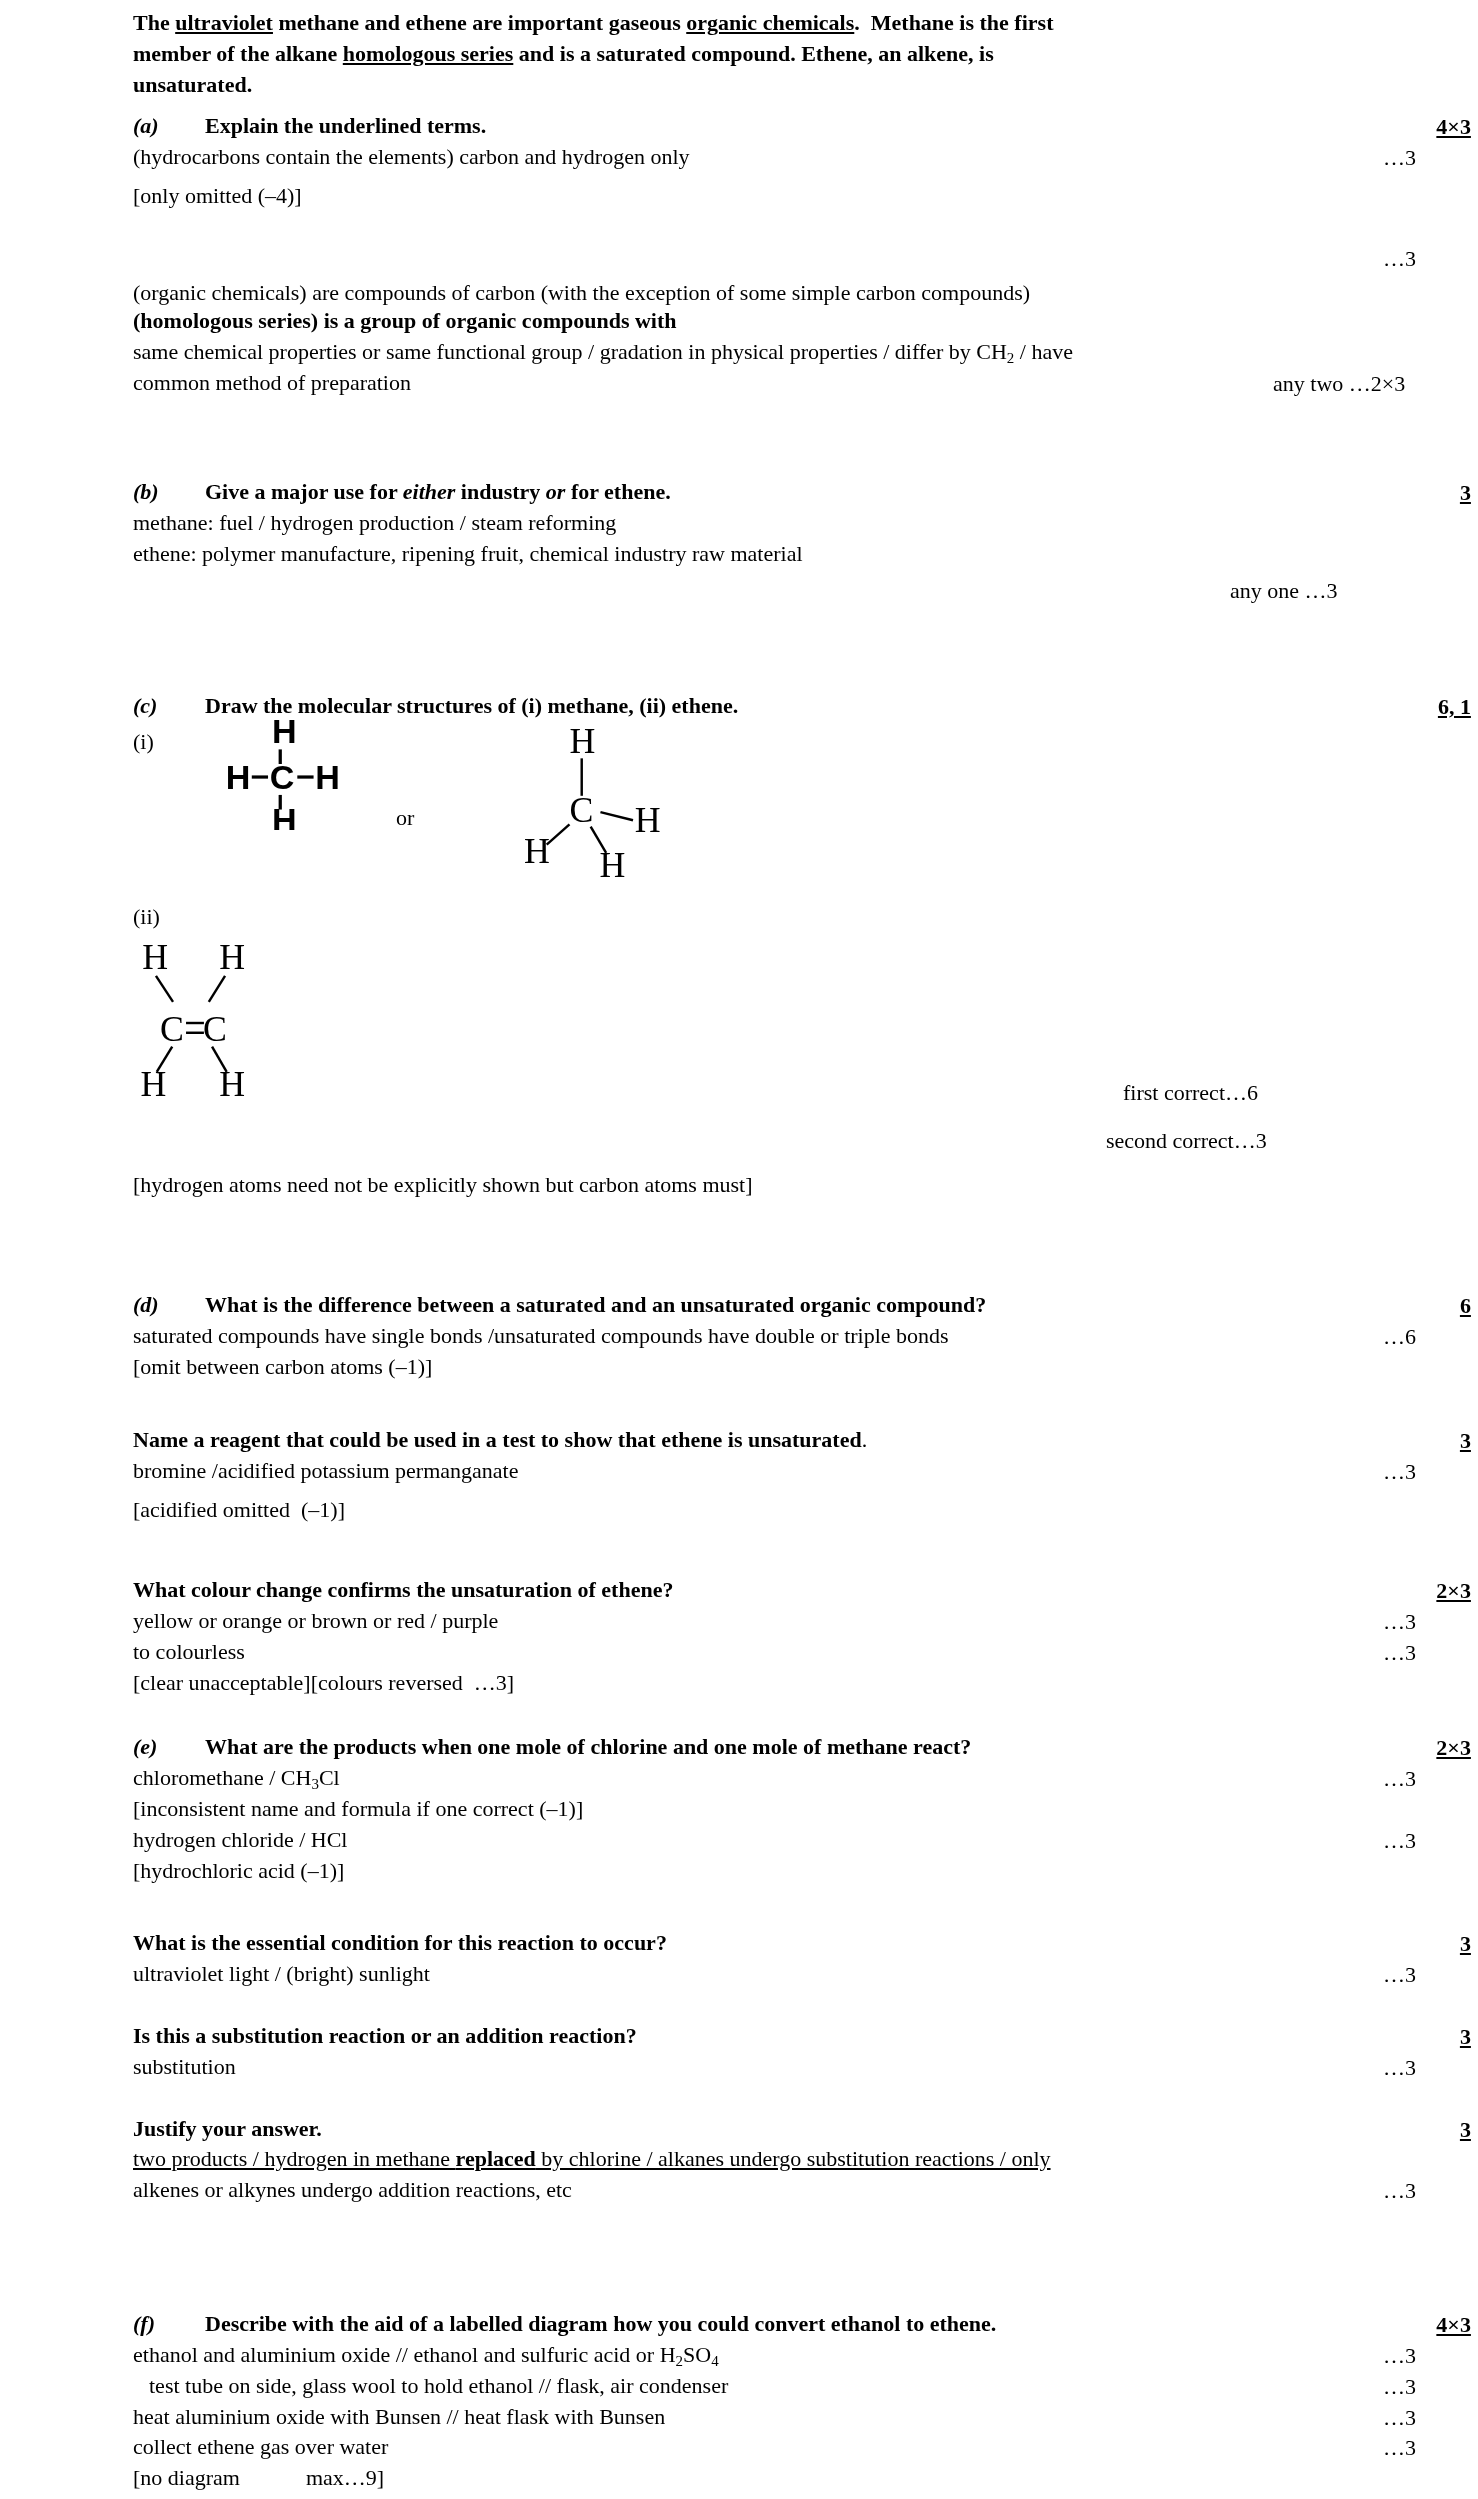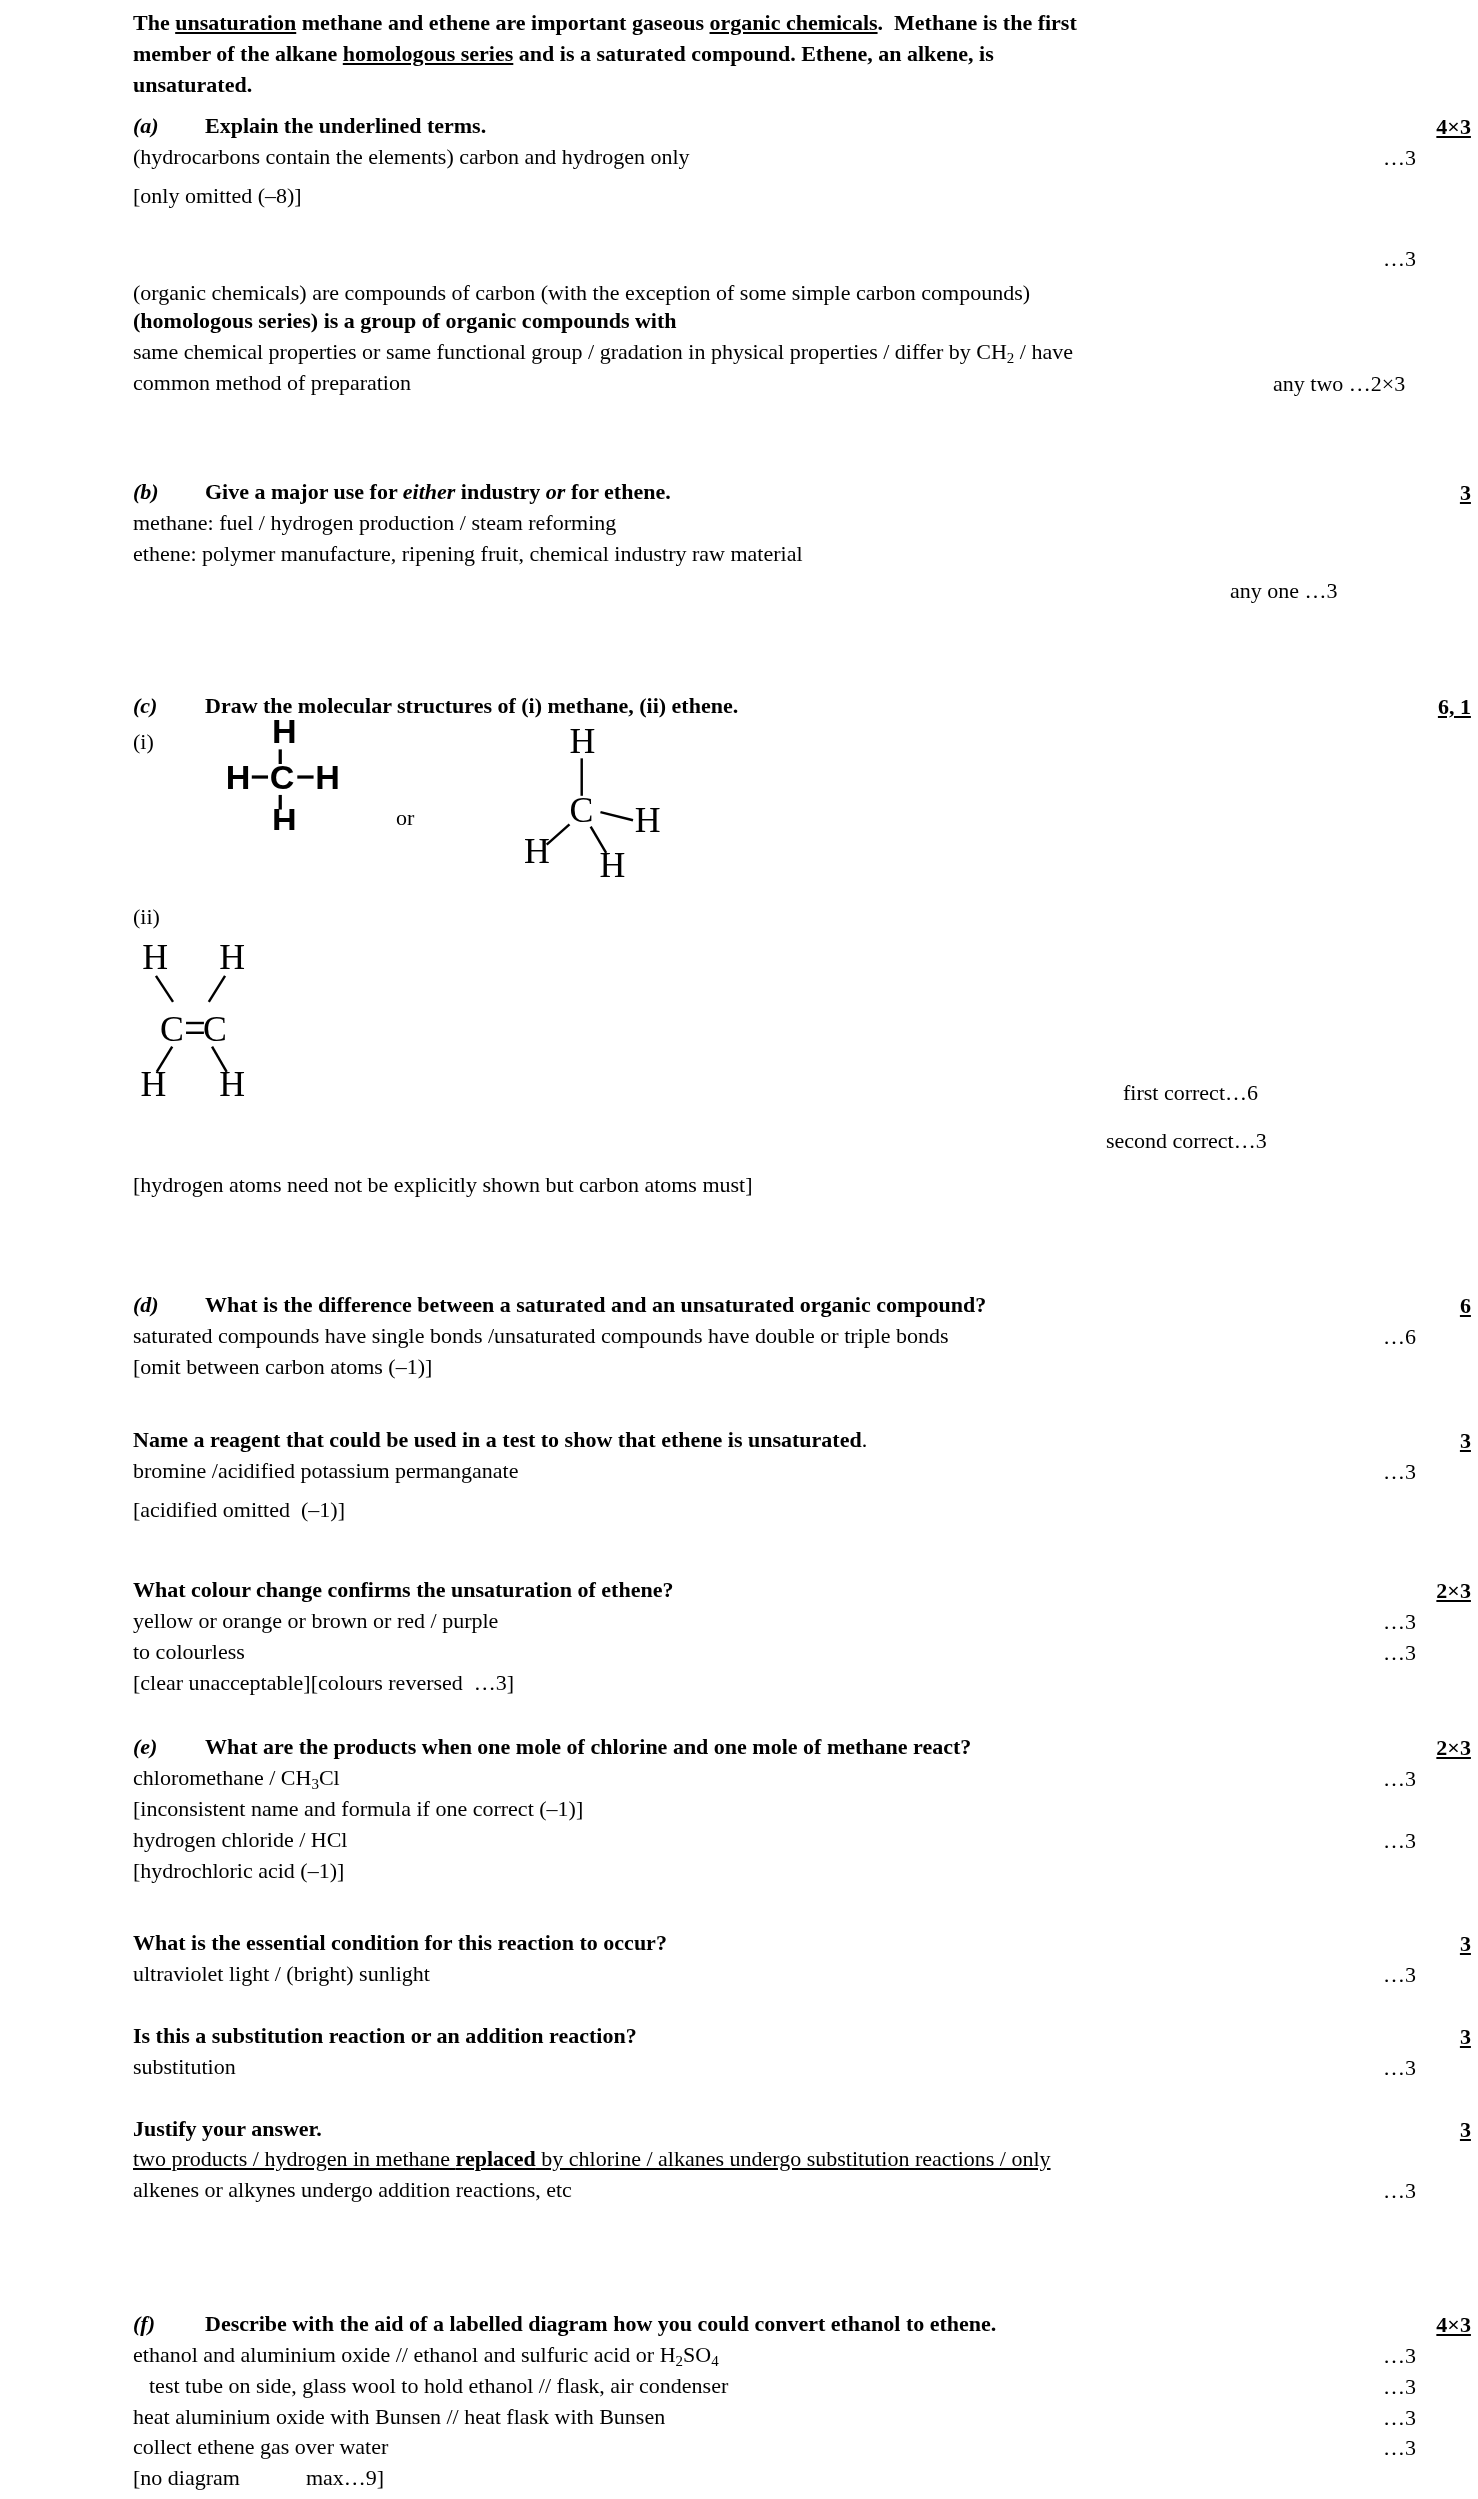--- a/index.html
+++ b/index.html
@@ -56,34 +56,34 @@
     font-size: 22px;
   }
   svg { display: block; }
 </style>
 </head>
 <body>
 
 <div class="page">
   <div class="page-inner">
 
-    <div class="txt bold" style="left:133px; top:11.4px;"><span>The </span><span class="ul">unsaturation</span><span> methane and ethene are important gaseous </span><span class="ul">organic chemicals</span><span>.  Methane is the first</span></div>
+    <div class="txt bold" style="left:133px; top:11.4px;"><span>The </span><span class="ul">ultraviolet</span><span> methane and ethene are important gaseous </span><span class="ul">organic chemicals</span><span>.  Methane is the first</span></div>
 
     <div class="txt bold" style="left:133px; top:42px;"><span>member of the alkane </span><span class="ul">homologous series</span><span> and is a saturated compound. Ethene, an alkene, is</span></div>
 
     <div class="txt bold" style="left:133px; top:73px;">unsaturated.</div>
 
     <div class="txt bold" style="left:133px; top:114px;"><span class="ital">(a)</span></div>
     <div class="txt bold" style="left:205px; top:114px;">Explain the underlined terms.</div>
     <div class="mark bold ul" style="right:8.1px; top:114px;">4×3</div>
 
     <div class="txt" style="left:133px; top:145px;">(hydrocarbons contain the elements) carbon and hydrogen only</div>
     <div class="mark-r" style="left:1383px; top:145px;">…3</div>
 
-    <div class="txt" style="left:133px; top:184px;">[only omitted (–8)]</div>
+    <div class="txt" style="left:133px; top:184px;">[only omitted (–4)]</div>
 
     <div class="txt" style="left:133px; top:246px;margin-top:35px;">(organic chemicals) are compounds of carbon (with the exception of some simple carbon compounds)</div>
     <div class="mark-r" style="left:1383px; top:246px;">…3</div>
 
     <div class="txt" style="left:133px; top:309px;font-weight:bold;">(homologous series) is a group of organic compounds with</div>
 
     <div class="txt" style="left:133px; top:340px;"><span>same chemical properties or same functional group / gradation in physical properties / differ by CH</span><sub>2</sub><span> / have</span></div>
 
     <div class="txt" style="left:133px; top:371px;">common method of preparation</div>
     <div class="mark-r" style="left:1273px; top:371px;">any two …2×3</div>

